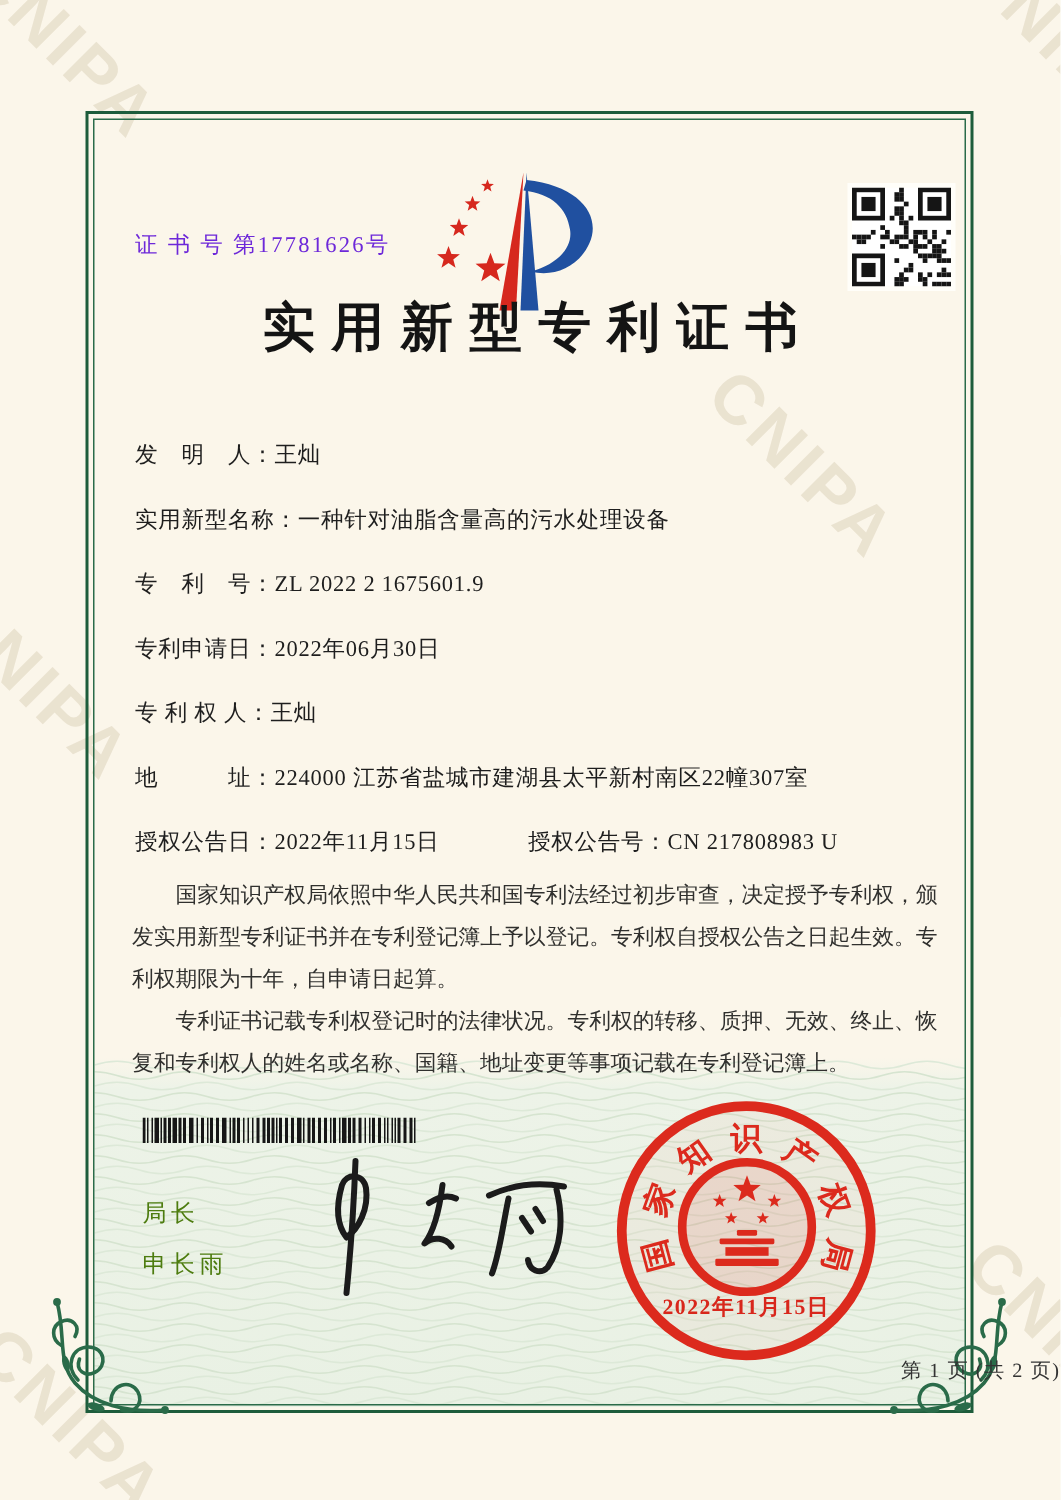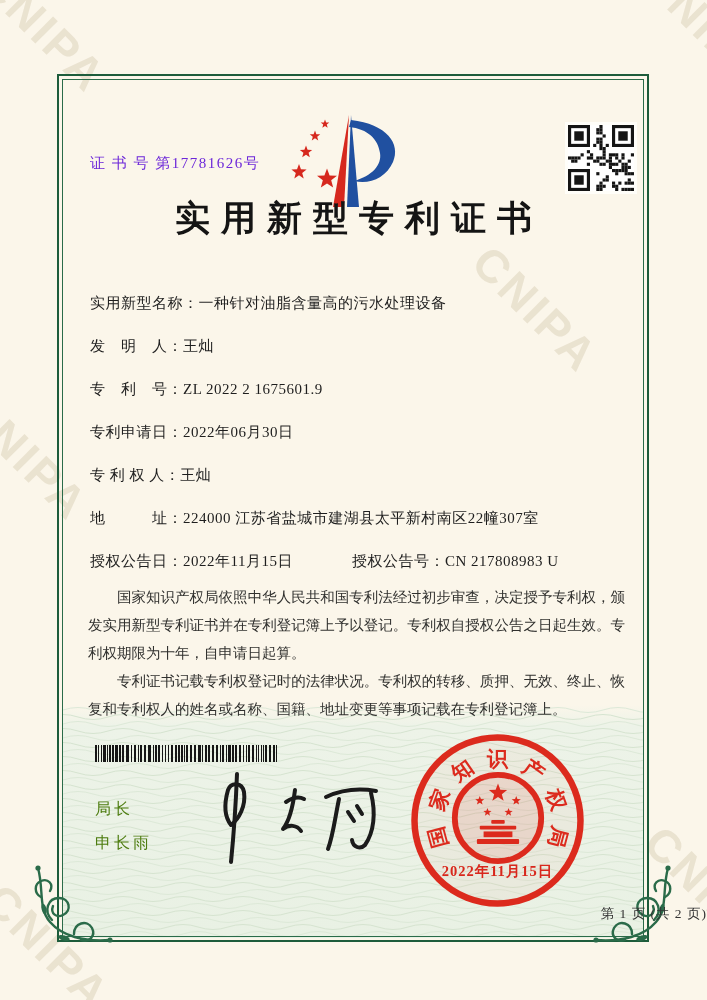--- a/index.html
+++ b/index.html
@@ -281,24 +281,24 @@
       <rect x="17" y="20" width="1" height="1" fill="#151515"></rect>
       <rect x="18" y="20" width="1" height="1" fill="#151515"></rect>
       <rect x="19" y="20" width="1" height="1" fill="#151515"></rect>
       <rect x="20" y="20" width="1" height="1" fill="#151515"></rect>
     </svg>
 
   <div class="title">实用新型专利证书</div>
 
   <div class="fields">
     <div class="field-row">
+      <span class="f-label">发　明　人：</span><span class="f-value">王灿</span>
+    </div>
+    <div class="field-row">
       <span class="f-label">实用新型名称：</span><span class="f-value">一种针对油脂含量高的污水处理设备</span>
-    </div>
-    <div class="field-row">
-      <span class="f-label">发　明　人：</span><span class="f-value">王灿</span>
     </div>
     <div class="field-row">
       <span class="f-label">专　利　号：</span><span class="f-value">ZL 2022 2 1675601.9</span>
     </div>
     <div class="field-row">
       <span class="f-label">专利申请日：</span><span class="f-value">2022年06月30日</span>
     </div>
     <div class="field-row">
       <span class="f-label">专 利 权 人：</span><span class="f-value">王灿</span>
     </div>

